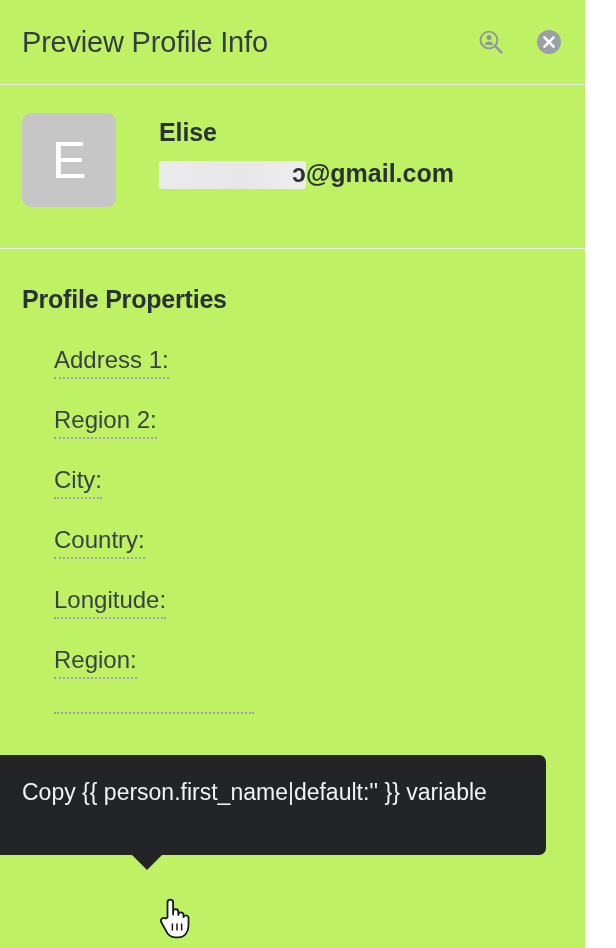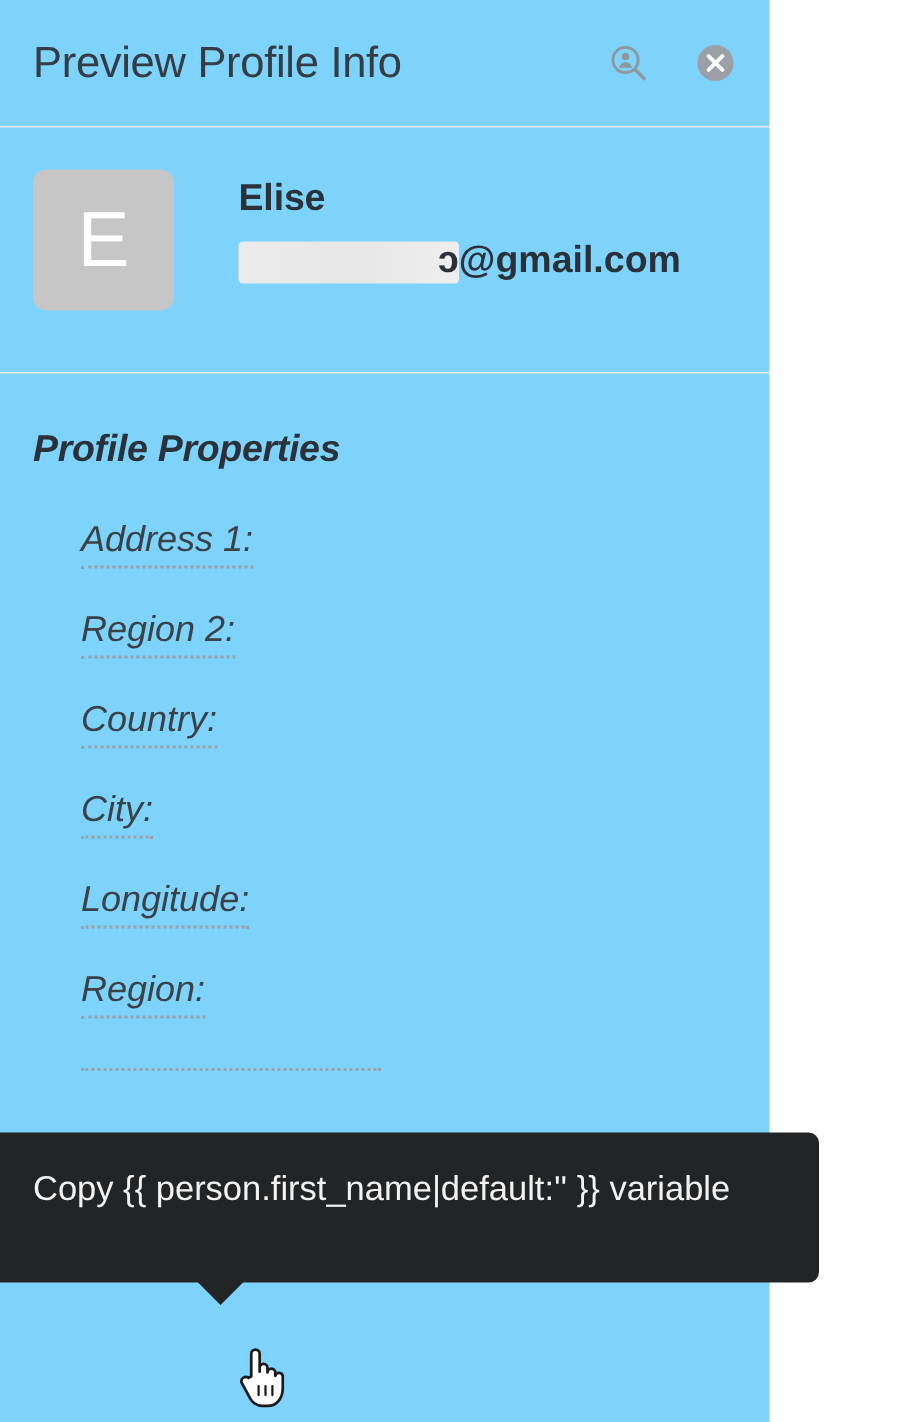--- a/index.html
+++ b/index.html
@@ -3,21 +3,21 @@
 <meta charset="utf-8">
 <style>
   * { margin:0; padding:0; box-sizing:border-box; }
   html, body {
     width:616px; height:948px;
     background:#ffffff;
     font-family:"Liberation Sans", sans-serif;
     -webkit-font-smoothing:antialiased;
     overflow:hidden;
   }
-  #app { position:relative; width:513px; height:948px; background:#7dd3fc; }
+  #app { position:relative; width:585px; height:948px; background:#bef264; }
 
   
   .header {
     position:relative; height:85px;
     display:flex; align-items:center;
     padding:0 22px;
     border-bottom:1px solid #e7e9ea;
   }
   .header-title {
     font-size:29px; font-weight:500; letter-spacing:-0.2px;
@@ -58,21 +58,21 @@
   }
   .redaction {
     position:absolute; left:0; top:3px;
     width:147px; height:28px;
     background:linear-gradient(90deg,#ebebeb 0%,#e7e7e7 55%,#eeeeee 100%);
     border-radius:3px;
   }
   .email-visible { position:relative; padding-left:133px; }
 
   
-  .props { padding:38px 22px 0 22px;font-style:italic; }
+  .props { padding:38px 22px 0 22px; }
   .props-title {
     font-size:25px; font-weight:700; color:#2a3138;
     letter-spacing:-0.2px; line-height:1;
   }
   .prop-list { margin-top:35px; }
   .prop-row {
     height:60px; padding-left:32px;
     display:flex; align-items:flex-start;
   }
   .prop-label {
@@ -161,26 +161,26 @@
         <span class="prop-label">Address 1:</span>
         <span class="prop-value"></span>
       </div>
 
       <div class="prop-row">
         <span class="prop-label">Region 2:</span>
         <span class="prop-value"></span>
       </div>
 
       <div class="prop-row">
+        <span class="prop-label">City:</span>
+        <span class="prop-value"></span>
+      </div>
+
+      <div class="prop-row">
         <span class="prop-label">Country:</span>
-        <span class="prop-value"></span>
-      </div>
-
-      <div class="prop-row">
-        <span class="prop-label">City:</span>
         <span class="prop-value"></span>
       </div>
 
 
       <div class="prop-row">
         <span class="prop-label">Longitude:</span>
         <span class="prop-value"></span>
       </div>
 
       <div class="prop-row">

